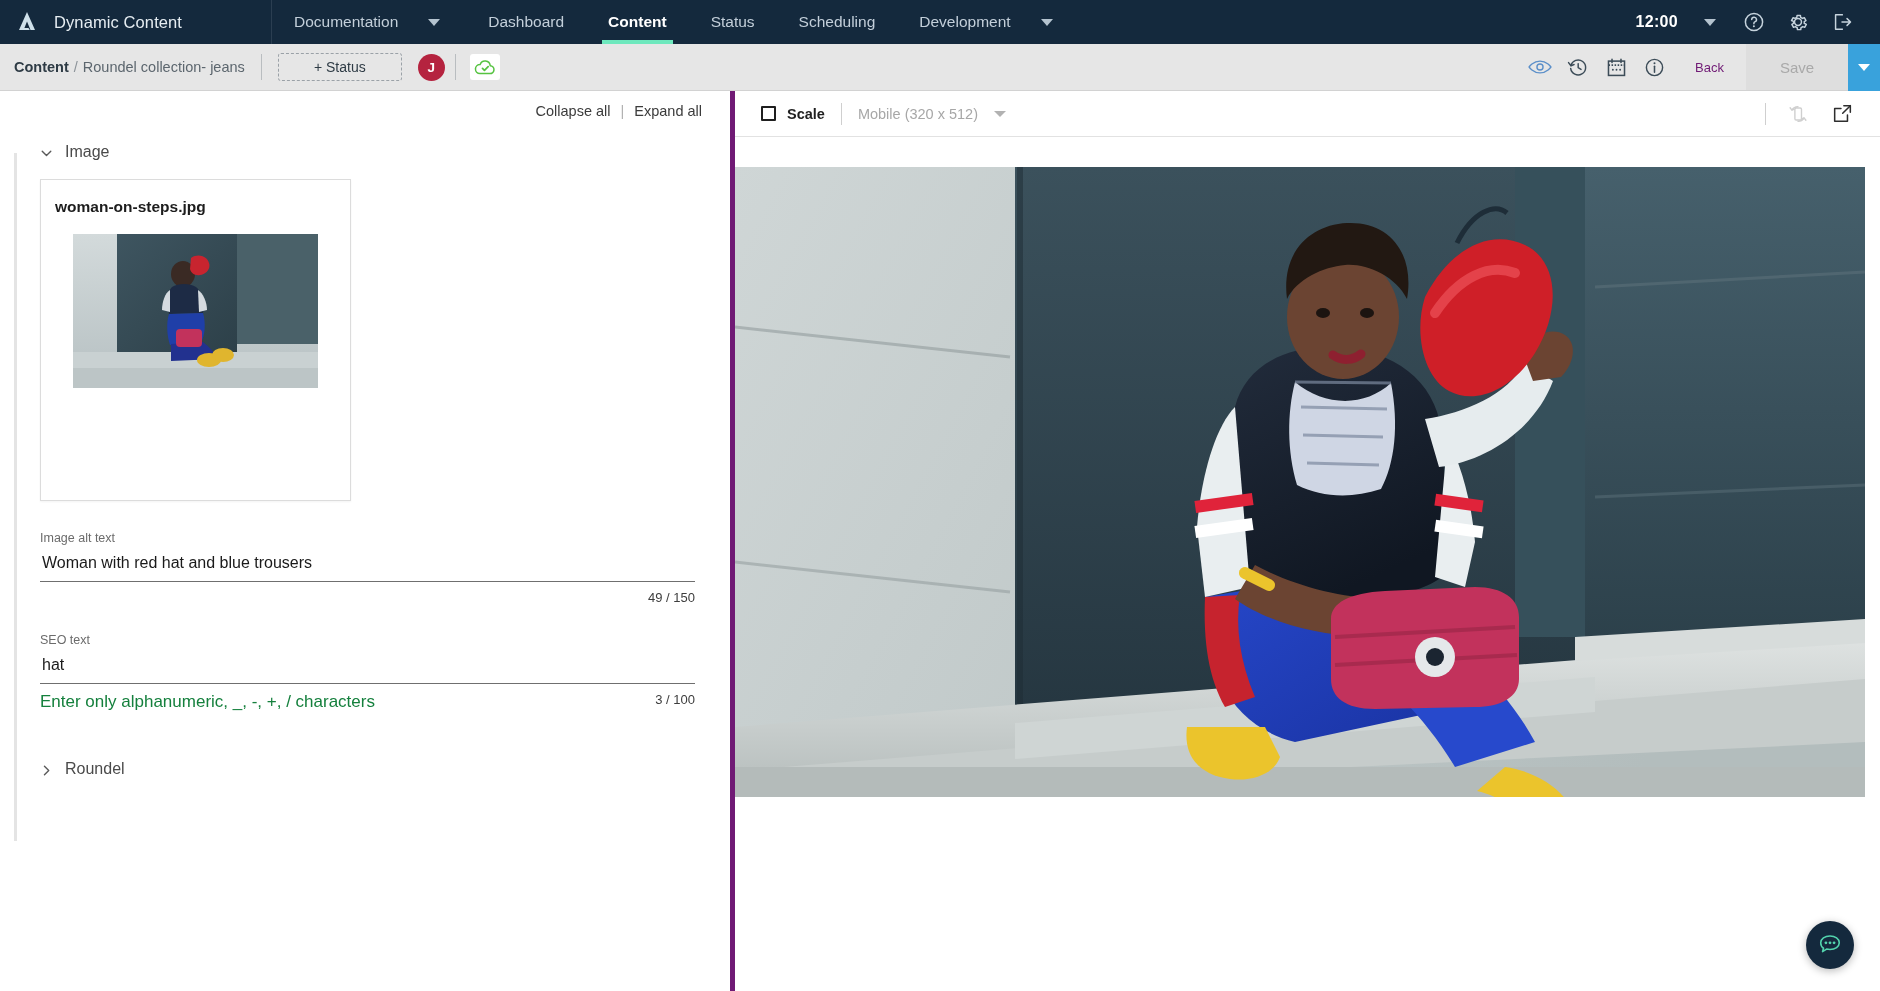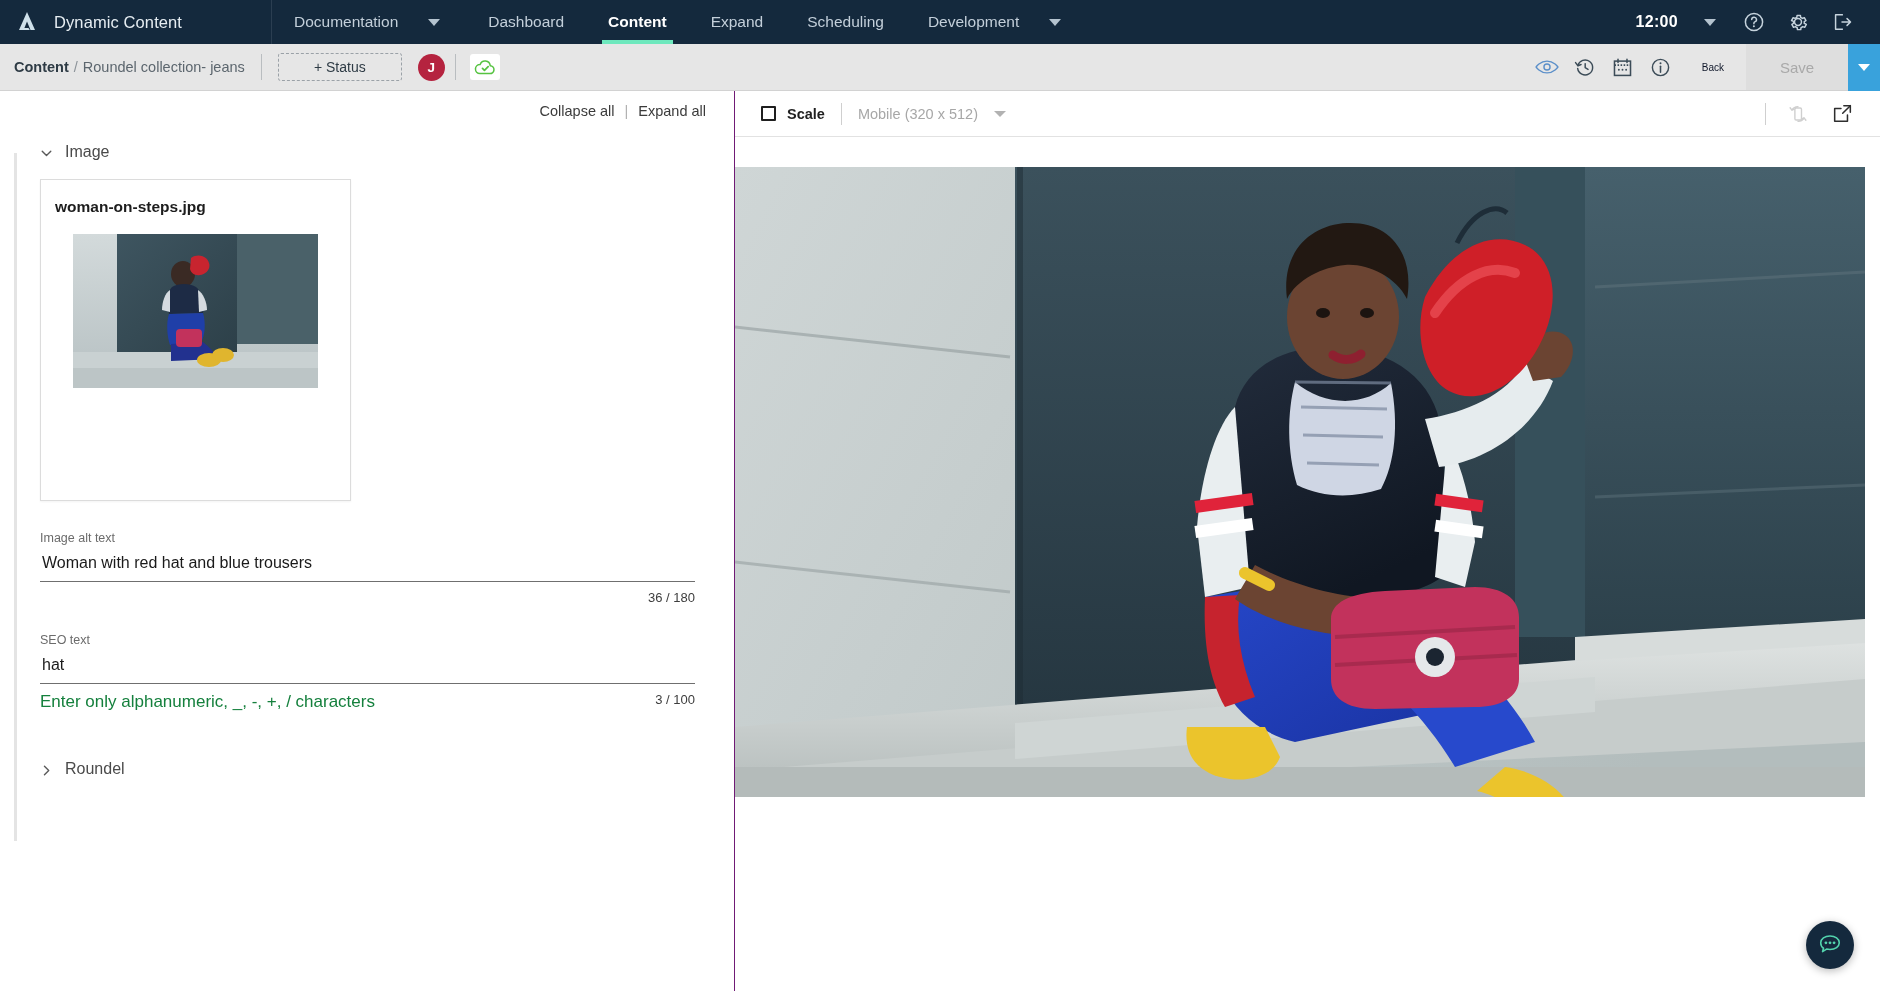--- a/index.html
+++ b/index.html
@@ -86,39 +86,39 @@
     cursor: pointer;
   }
   .cloud-badge {
     width: 30px; height: 26px; margin-left: 4px;
     background: #ffffff; border-radius: 3px;
     display: flex; align-items: center; justify-content: center;
     cursor: pointer;
   }
   .subbar-right { margin-left: auto; display: flex; align-items: center; height: 47px; }
   .tool-icon { width: 38px; height: 47px; display: flex; align-items: center; justify-content: center; cursor: pointer; }
-  .back-btn { font-size: 10px; color: #0f172a; padding: 0 22px; cursor: pointer; background: none; border: none; font-family: inherit; }
+  .back-btn { font-size: 13px; color: #701a75; padding: 0 22px; cursor: pointer; background: none; border: none; font-family: inherit; }
   .save-btn {
     width: 102px; height: 46px; background: #dedede; color: #a9a9a9;
     font-size: 15px; border: none; font-family: inherit; cursor: default;
     display: flex; align-items: center; justify-content: center;
   }
   .save-caret {
     width: 32px; height: 47px; background: #39a2dc;
     display: flex; align-items: center; justify-content: center; cursor: pointer;
   }
 
   
   .body-split { flex: 1 1 auto; display: flex; min-height: 0; }
 
   
   .left-pane {
     width: 735px; flex: 0 0 735px;
     background: #ffffff;
-    border-right: 1px solid #701a75;
+    border-right: 5px solid #701a75;
     display: flex; flex-direction: column;
     position: relative;
     overflow: hidden;
   }
   .pane-tools {
     height: 40px; display: flex; align-items: center; justify-content: flex-end;
     gap: 10px; padding-right: 28px; font-size: 14.5px; color: #3b3b3b;
     flex: 0 0 40px;
   }
   .pane-tools .link { cursor: pointer; }
@@ -210,21 +210,21 @@
       <div class="nav-caret-btn">
         <span class="caret"></span>
       </div>
       <div class="nav-item">
         <span>Dashboard</span>
       </div>
       <div class="nav-item active">
         <span>Content</span>
       </div>
       <div class="nav-item">
-        <span>Expand</span>
+        <span>Status</span>
       </div>
       <div class="nav-item">
         <span>Scheduling</span>
       </div>
       <div class="nav-item">
         <span>Development</span>
       </div>
       <div class="nav-caret-btn">
         <span class="caret"></span>
       </div>
@@ -366,21 +366,21 @@
               <rect x="103" y="95" width="26" height="18" rx="4" fill="#c2325c"></rect>
             </svg>
           </div>
         </div>
 
         <div class="field">
           <div class="field-label">Image alt text</div>
           <input class="field-input" value="Woman with red hat and blue trousers" style="">
           <div class="field-foot">
             <span class="field-help"></span>
-            <span class="field-count">36 / 180</span>
+            <span class="field-count">49 / 150</span>
           </div>
         </div>
 
         <div class="field" style="margin-top:28px;">
           <div class="field-label">SEO text</div>
           <input class="field-input" value="hat" style="">
           <div class="field-foot">
             <span class="field-help">Enter only alphanumeric, _, -, +, / characters</span>
             <span class="field-count">3 / 100</span>
           </div>

